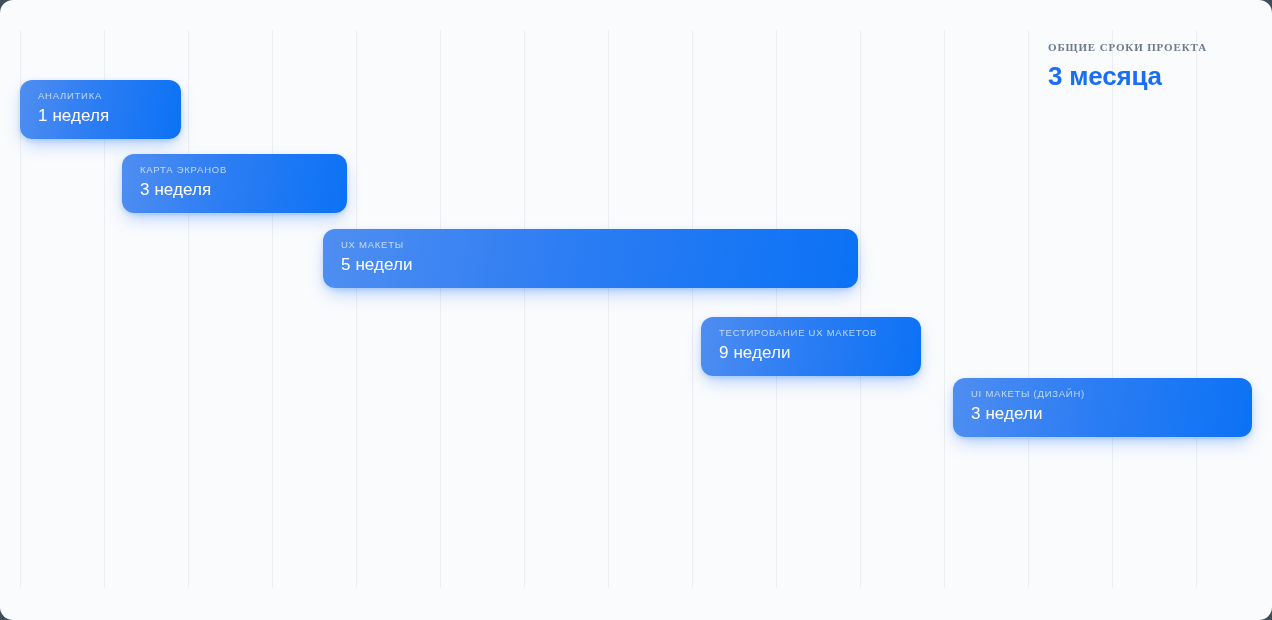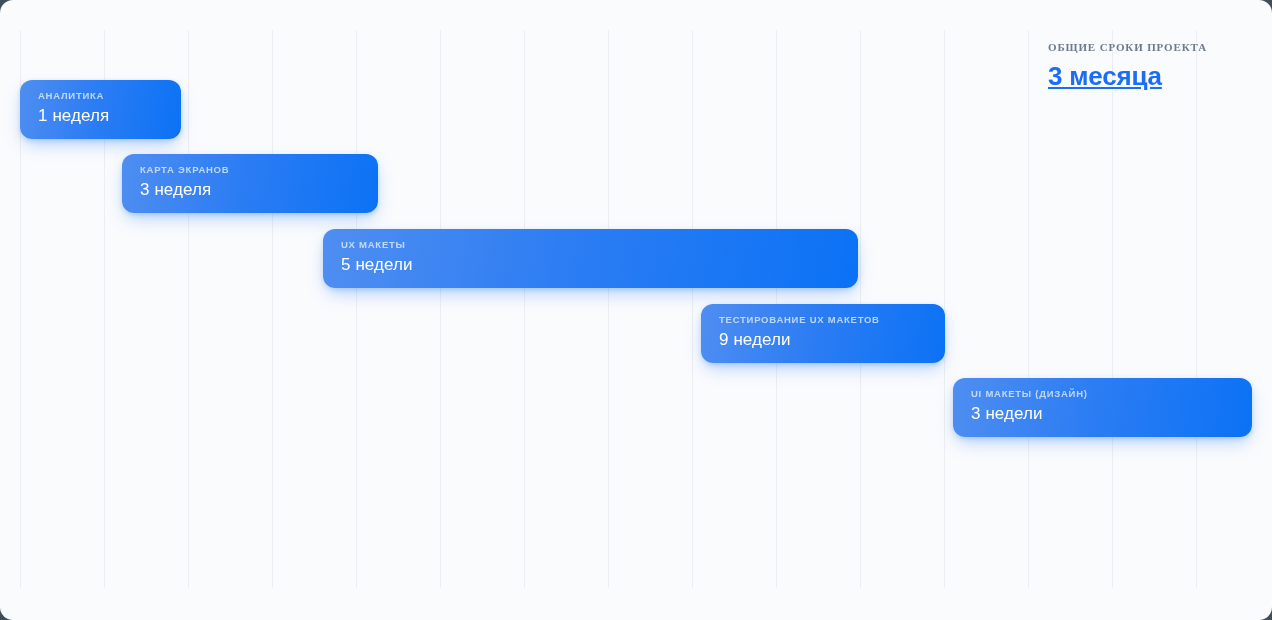--- a/index.html
+++ b/index.html
@@ -61,41 +61,40 @@
     font-family: Liberation Serif, serif;
   }
   .summary-value {
     margin-top: 7px;
     font-size: 26px;
     font-weight: 700;
     color: #1a6ef5;
     line-height: 30px;
     letter-spacing: -0.2px;
     white-space: nowrap;
-    text-decoration: underline;
   }
 
   
   .bars {
     position: absolute;
     inset: 0;
   }
   .bar {
     position: absolute;
     height: 59px;
     border-radius: 12px;
     background: linear-gradient(100deg, #4f8ef1 0%, #2d7df3 45%, #0b72f5 100%);
     box-shadow: 0 8px 18px -4px rgba(20, 110, 240, 0.34),
                 0 2px 5px rgba(20, 110, 240, 0.18);
     padding: 10px 0 0 18px;
     overflow: hidden;
   }
   .bar-label {
     font-size: 9.5px;
-    font-weight: 700;
+    font-weight: 400;
     letter-spacing: 0.75px;
     color: rgba(255, 255, 255, 0.68);
     text-transform: uppercase;
     line-height: 12px;
     white-space: nowrap;
   }
   .bar-value {
     margin-top: 3px;
     font-size: 17px;
     font-weight: 400;
@@ -126,29 +125,29 @@
       <div class="grid-line" style="left: 1028px; background: rgb(235, 238, 242);"></div>
       <div class="grid-line" style="left: 1112px; background: rgb(235, 238, 242);"></div>
       <div class="grid-line" style="left: 1196px; background: rgb(235, 238, 242);"></div>
     </div>
 
   <div class="bars">
       <div class="bar" style="left: 20px; top: 80px; width: 161px;">
         <div class="bar-label">АНАЛИТИКА</div>
         <div class="bar-value">1 неделя</div>
       </div>
-      <div class="bar" style="left: 122px; top: 154px; width: 256px;">
+      <div class="bar" style="left: 122px; top: 154px; width: 225px;">
         <div class="bar-label">КАРТА ЭКРАНОВ</div>
         <div class="bar-value">3 неделя</div>
       </div>
       <div class="bar" style="left: 323px; top: 229px; width: 535px;">
         <div class="bar-label">UX МАКЕТЫ</div>
         <div class="bar-value">5 недели</div>
       </div>
-      <div class="bar" style="left: 701px; top: 304px; width: 244px;">
+      <div class="bar" style="left: 701px; top: 317px; width: 220px;">
         <div class="bar-label">ТЕСТИРОВАНИЕ UX МАКЕТОВ</div>
         <div class="bar-value">9 недели</div>
       </div>
       <div class="bar" style="left: 953px; top: 378px; width: 299px;">
         <div class="bar-label">UI МАКЕТЫ (ДИЗАЙН)</div>
         <div class="bar-value">3 недели</div>
       </div>
     </div>
 
   <div class="summary">

